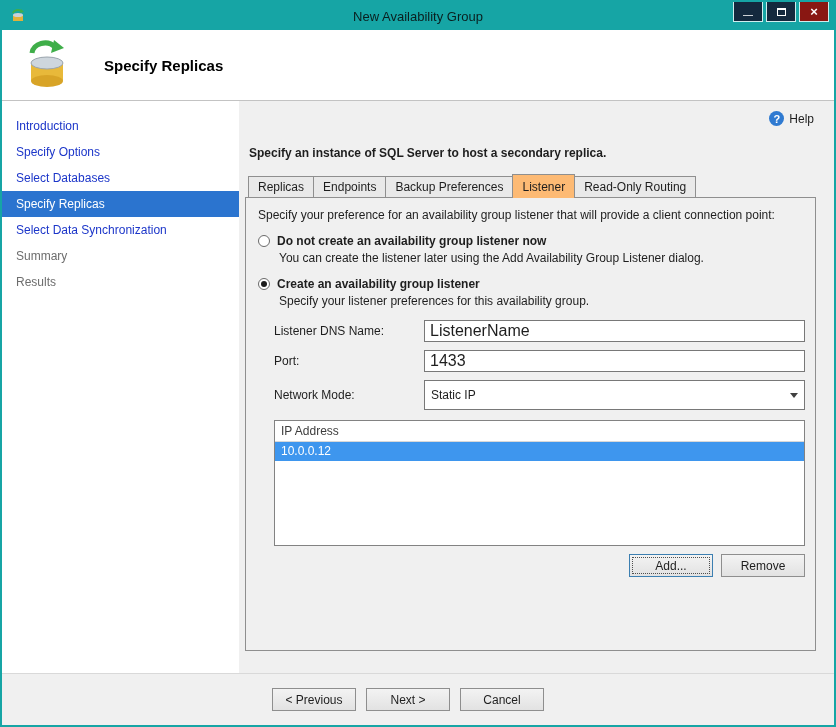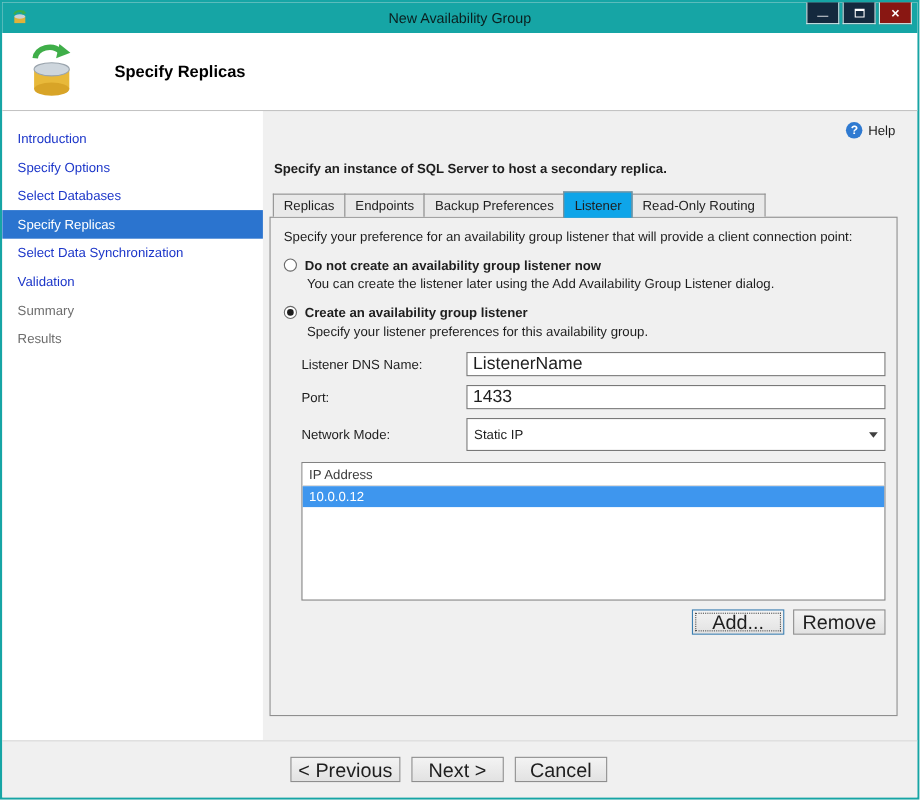--- a/index.html
+++ b/index.html
@@ -37,21 +37,21 @@
   .main { flex:1 1 auto; min-width:0; padding:6px 18px 0 6px; display:flex; flex-direction:column; }
   .help-row { display:flex; justify-content:flex-end; align-items:center; gap:5px; padding:4px 2px 0 0; cursor:pointer; }
   .help-icon { width:15px; height:15px; border-radius:50%; background:#2f7ad1; color:#fff;
                font-size:11px; font-weight:bold; display:flex; align-items:center; justify-content:center; }
   .instruction { font-weight:bold; margin:20px 0 14px 4px; }
   
   .tabs { display:flex; align-items:flex-end; padding-left:3px; position:relative; z-index:2; }
   .tab { border:1px solid #8f8f8f; border-bottom:none; background:#e9e9e9; padding:3px 9px;
          position:relative; cursor:pointer; white-space:nowrap; }
   .tab + .tab { margin-left:-1px; }
-  .tab.active { background:#0ea5e9; padding-top:5px; padding-bottom:4px; margin-bottom:-1px; z-index:3; }
+  .tab.active { background:#fdba74; padding-top:5px; padding-bottom:4px; margin-bottom:-1px; z-index:3; }
   .tab-panel { border:1px solid #8f8f8f; background:#f0f0f0; padding:8px 10px 10px; flex:1 1 auto;
                margin-bottom:22px; overflow:hidden; }
   .panel-desc { margin:2px 0 12px 2px; }
   
   .radio-row { display:flex; align-items:center; gap:7px; margin:6px 0 2px 2px; cursor:pointer; }
   .radio { width:12px; height:12px; border:1px solid #6a6a6a; border-radius:50%; background:#fff;
            position:relative; flex:0 0 12px; }
   .radio.checked::after { content:""; position:absolute; left:2px; top:2px; right:2px; bottom:2px;
                           border-radius:50%; background:#1c1c1c; }
   .radio-label { font-weight:bold; }
@@ -67,21 +67,21 @@
                   border-top:5px solid #404040; margin-left:auto; }
   
   .listbox { margin:10px 0 0 18px; background:#fff; border:1px solid #828282; height:126px; overflow:hidden; }
   .list-header { height:21px; line-height:21px; padding:0 6px; border-bottom:1px solid #d8d8d8;
                  color:#3c3c3c; background:#fff; cursor:pointer; }
   .list-row { height:19px; line-height:19px; padding:0 6px; cursor:pointer; }
   .list-row.selected { background:#3e96ee; color:#fff; }
   
   .panel-buttons { display:flex; justify-content:flex-end; gap:8px; margin-top:8px; }
   .btn { min-width:84px; height:23px; background:linear-gradient(180deg,#f3f3f3,#e2e2e2);
-         border:1px solid #8e8e8e; font-family:"Liberation Sans", sans-serif; font-size:18px;
+         border:1px solid #8e8e8e; font-family:"Liberation Sans", sans-serif; font-size:12px;
          color:#1e1e1e; cursor:pointer; }
   .btn.focused { border-color:#3c7fb1; outline:1px dotted #4f4f4f; outline-offset:-4px; }
   
   .footer { flex:0 0 52px; border-top:1px solid #d9d9d9; background:#f0f0f0; display:flex;
             align-items:center; justify-content:center; gap:10px; padding-right:20px; }
 </style>
 </head>
 <body>
 
 <div class="window">
@@ -123,21 +123,20 @@
   </div>
 
   <div class="body">
 
     <div class="sidebar">
       <div class="nav-item">Introduction</div>
       <div class="nav-item">Specify Options</div>
       <div class="nav-item">Select Databases</div>
       <div class="nav-item active">Specify Replicas</div>
       <div class="nav-item">Select Data Synchronization</div>
-      <div class="nav-item">Validation</div>
       <div class="nav-item disabled">Summary</div>
       <div class="nav-item disabled">Results</div>
     </div>
 
     <div class="main">
 
       <div class="help-row">
         <span class="help-icon">?</span>
         <span>Help</span>
       </div>

